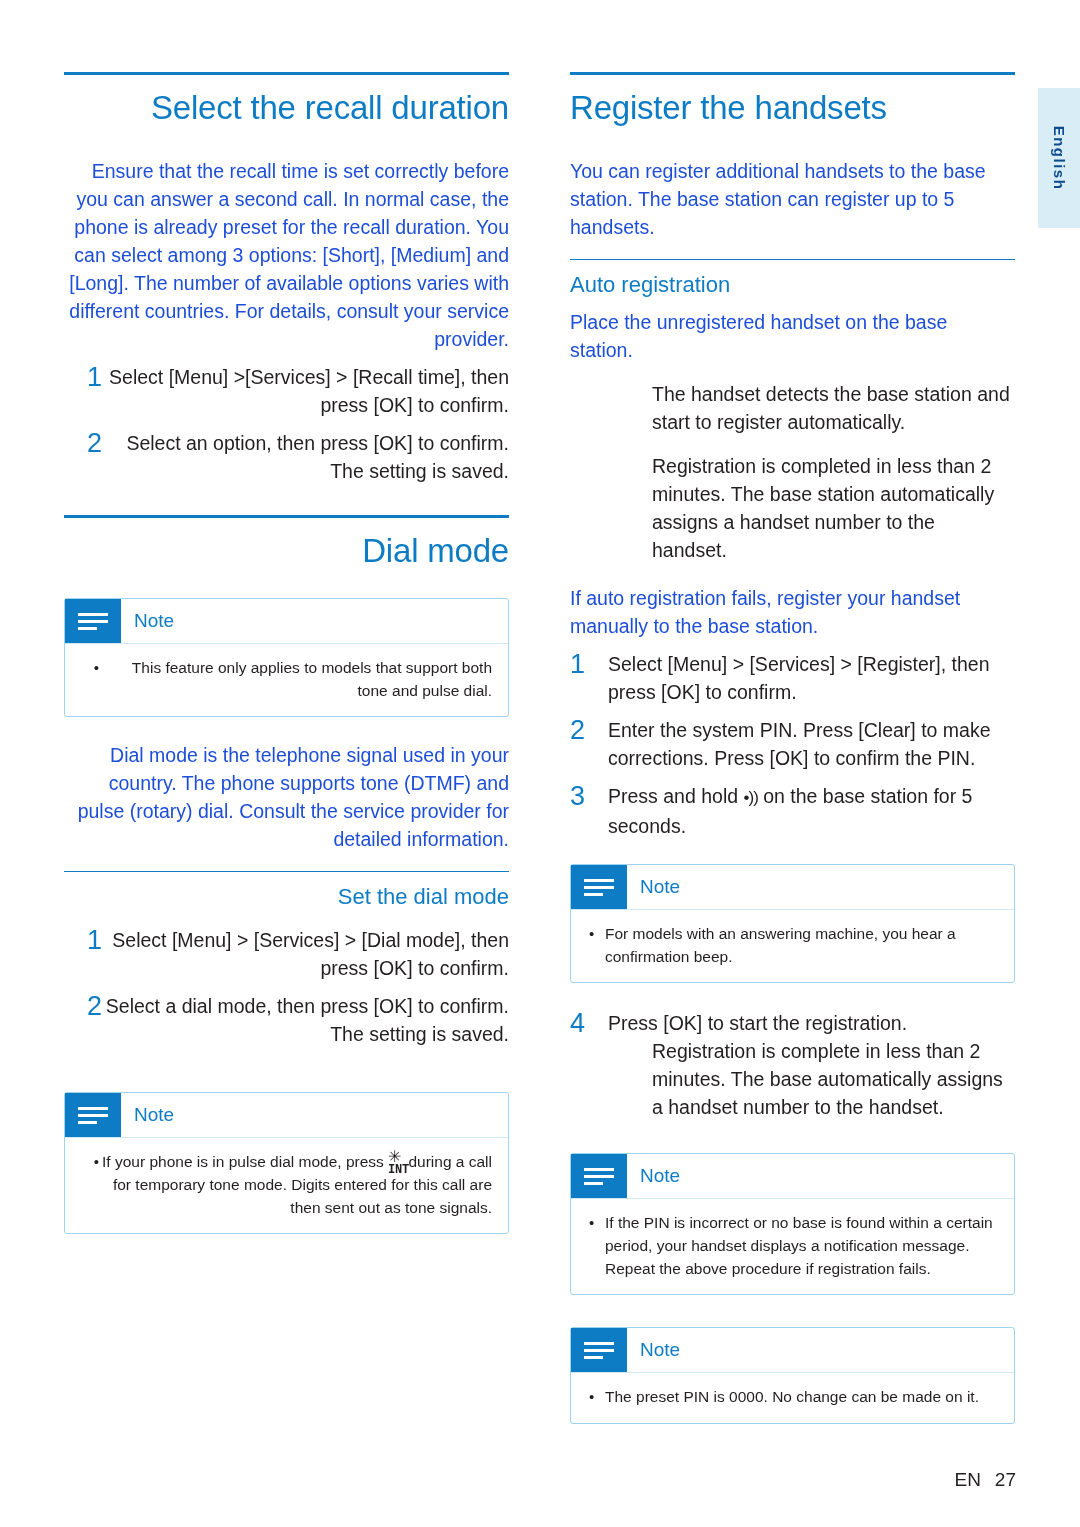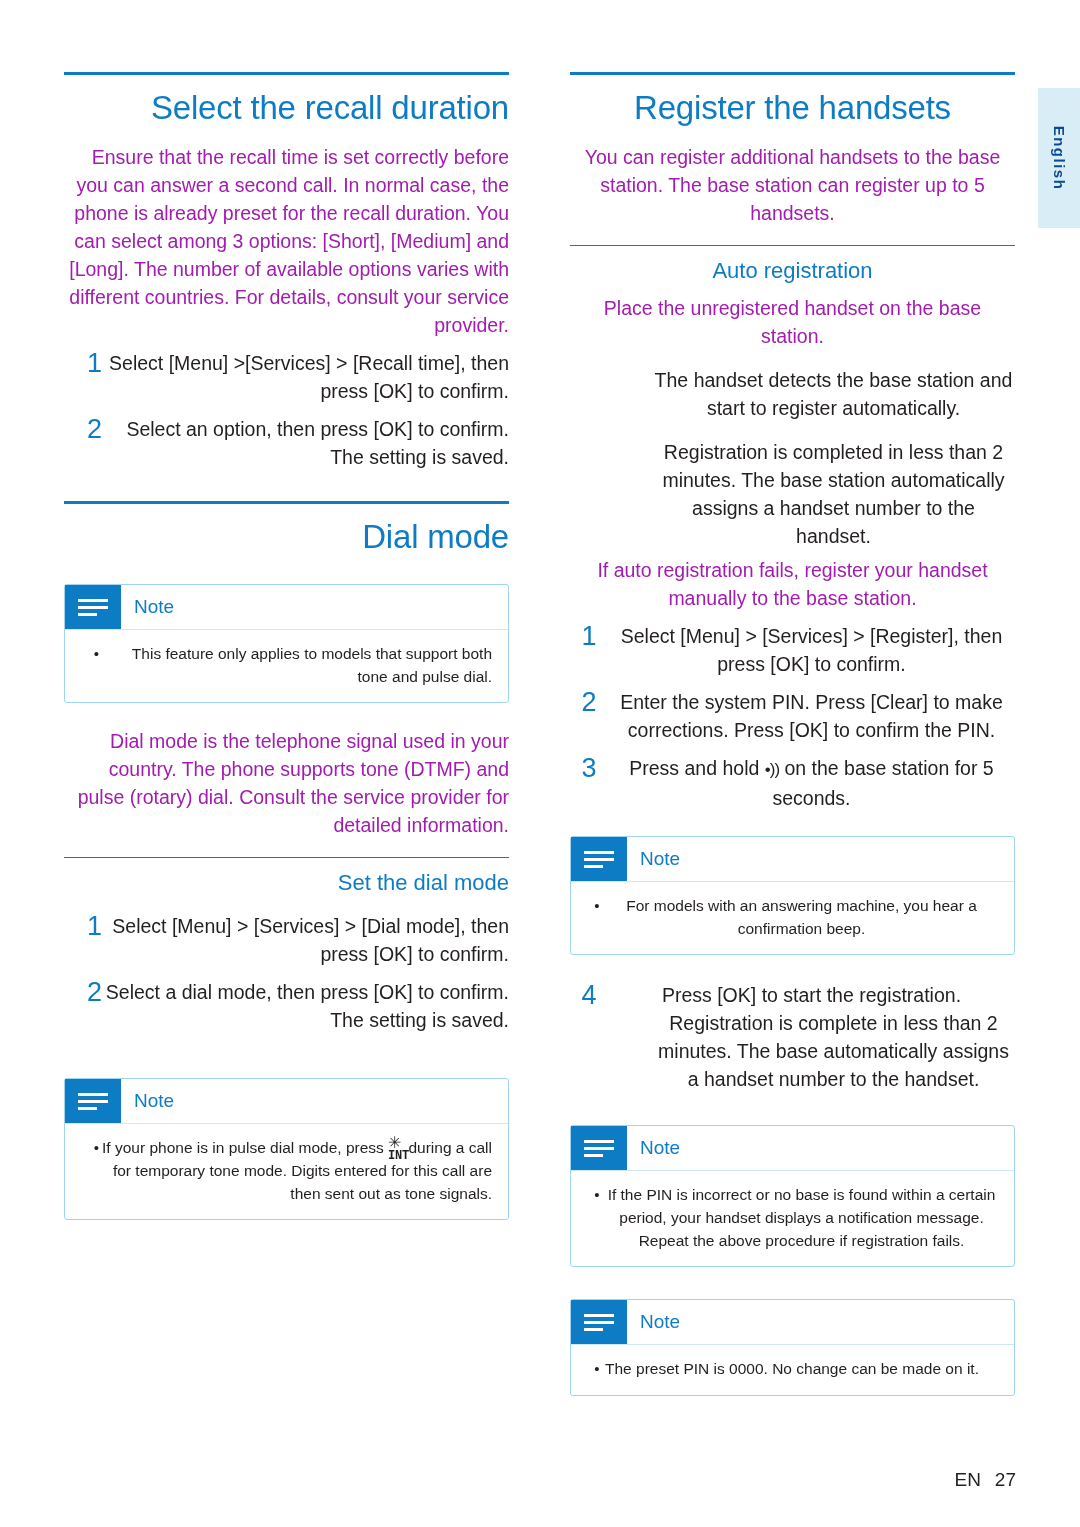--- a/index.html
+++ b/index.html
@@ -39,21 +39,21 @@
     color: #0c4b8e;
     font-weight: 600;
   }
   
   .col {
     position: absolute;
     top: 72px;
     width: 445px;
   }
   .col-left { left: 64px; text-align: right; }
-  .col-right { left: 570px; text-align: center; }
+  .col-right { left: 570px; }
 
   h1.chapter {
     font-size: 33px;
     font-weight: 400;
     color: #0e7cc4;
     margin: 0;
     padding: 14px 0 10px 0;
     border-top: 3px solid #0e7cc4;
     letter-spacing: -0.2px;
   }
@@ -61,22 +61,22 @@
     font-size: 22px;
     font-weight: 400;
     color: #0e7cc4;
     margin: 0;
     padding: 12px 0 6px 0;
     border-top: 1.5px solid #0e7cc4;
   }
   p.body {
     font-size: 19.5px;
     line-height: 28px;
-    margin: 6px 0 0 0;
-    color: #a21caf;
+    margin: 20px 0 0 0;
+    color: #1d4ed8;
   }
   p.body.tight { margin-top: 4px; }
 
   .spacer-lg { height: 30px; }
   .spacer-md { height: 18px; }
 
   
   .step {
     display: flex;
     margin-top: 10px;

